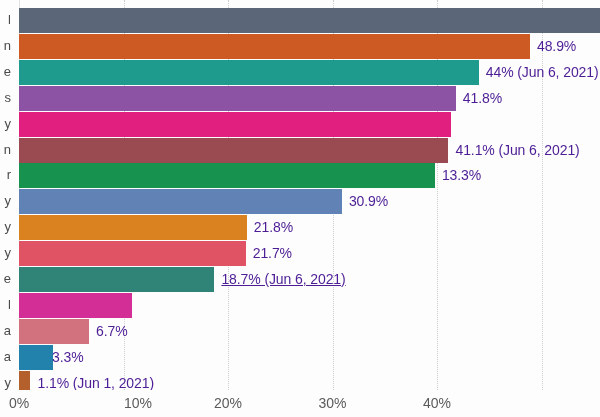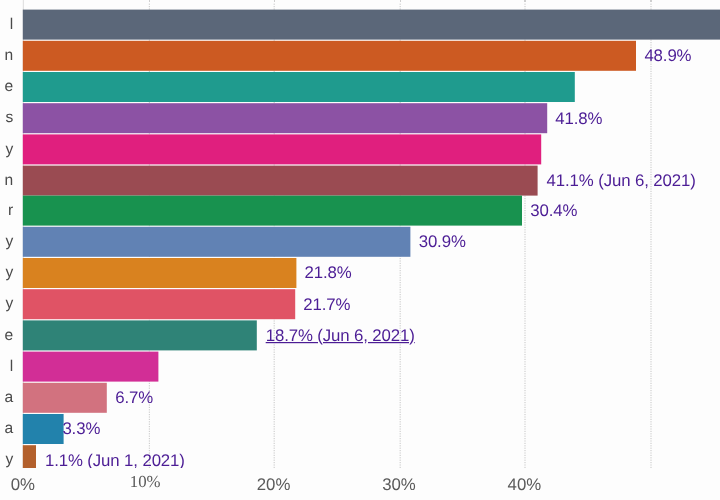--- a/index.html
+++ b/index.html
@@ -100,39 +100,40 @@
           <div class="bar" style="left: 19px; width: 581.02px; background: rgb(91, 103, 121);"></div>
         </div>
         <div class="bar-row" style="top: 33.9px; height: 25px;">
           <span class="cat-label" style="left: 0px; right: auto; top: 4px; transform: translateX(-100%); margin-left: 15px;">n</span>
           <div class="bar" style="left: 19px; width: 511.005px; background: rgb(204, 90, 34);"></div>
           <span class="bar-value" style="left: 537.005px; top: 4px;">48.9%</span>
         </div>
         <div class="bar-row" style="top: 59.8px; height: 25px;">
           <span class="cat-label" style="left: 0px; right: auto; top: 4px; transform: translateX(-100%); margin-left: 15px;">e</span>
           <div class="bar" style="left: 19px; width: 459.8px; background: rgb(31, 155, 142);"></div>
+          <span class="bar-value" style="left: 485.8px; top: 4px;">44% (Jun 6, 2021)</span>
         </div>
         <div class="bar-row" style="top: 85.7px; height: 25px;">
           <span class="cat-label" style="left: 0px; right: auto; top: 4px; transform: translateX(-100%); margin-left: 15px;">s</span>
           <div class="bar" style="left: 19px; width: 436.81px; background: rgb(140, 82, 164);"></div>
           <span class="bar-value" style="left: 462.81px; top: 4px;">41.8%</span>
         </div>
         <div class="bar-row" style="top: 111.6px; height: 25px;">
           <span class="cat-label" style="left: 0px; right: auto; top: 4px; transform: translateX(-100%); margin-left: 15px;">y</span>
           <div class="bar" style="left: 19px; width: 431.585px; background: rgb(224, 31, 126);"></div>
         </div>
         <div class="bar-row" style="top: 137.5px; height: 25px;">
           <span class="cat-label" style="left: 0px; right: auto; top: 4px; transform: translateX(-100%); margin-left: 15px;">n</span>
           <div class="bar" style="left: 19px; width: 429.495px; background: rgb(154, 75, 82);"></div>
           <span class="bar-value" style="left: 455.495px; top: 4px;">41.1% (Jun 6, 2021)</span>
         </div>
         <div class="bar-row" style="top: 163.4px; height: 25px;">
           <span class="cat-label" style="left: 0px; right: auto; top: 4px; transform: translateX(-100%); margin-left: 15px;">r</span>
           <div class="bar" style="left: 19px; width: 415.91px; background: rgb(24, 146, 79);"></div>
-          <span class="bar-value" style="left: 441.91px; top: 4px;">30.4%</span>
+          <span class="bar-value" style="left: 441.91px; top: 4px;">13.3%</span>
         </div>
         <div class="bar-row" style="top: 189.3px; height: 25px;">
           <span class="cat-label" style="left: 0px; right: auto; top: 4px; transform: translateX(-100%); margin-left: 15px;">y</span>
           <div class="bar" style="left: 19px; width: 322.905px; background: rgb(97, 130, 180);"></div>
           <span class="bar-value" style="left: 348.905px; top: 4px;">30.9%</span>
         </div>
         <div class="bar-row" style="top: 215.2px; height: 25px;">
           <span class="cat-label" style="left: 0px; right: auto; top: 4px; transform: translateX(-100%); margin-left: 15px;">y</span>
           <div class="bar" style="left: 19px; width: 227.81px; background: rgb(217, 130, 31);"></div>
           <span class="bar-value" style="left: 253.81px; top: 4px;">21.8%</span>
@@ -165,21 +166,21 @@
           <span class="cat-label" style="left: 0px; right: auto; top: 4px; transform: translateX(-100%); margin-left: 15px;">y</span>
           <div class="bar" style="left: 19px; width: 11.495px; background: rgb(179, 96, 44);"></div>
           <span class="bar-value" style="left: 37.495px; top: 4px;">1.1% (Jun 1, 2021)</span>
         </div>
       </div>
   </div>
 
   <div class="axis-area">
     <div id="ticks">
         <div class="tick-label" style="left: 19px;">0%</div>
-        <div class="tick-label" style="left: 121px; font-family: Liberation Serif, serif;">10%</div>
+        <div class="tick-label" style="left: 138px;">10%</div>
         <div class="tick-label" style="left: 228px;">20%</div>
         <div class="tick-label" style="left: 332.5px;">30%</div>
         <div class="tick-label" style="left: 437px;">40%</div>
         <div class="tick-label" style="left: 541.5px; margin-top: 43px;">50%</div>
       </div>
   </div>
 
 </div>
 
 </body></html>

